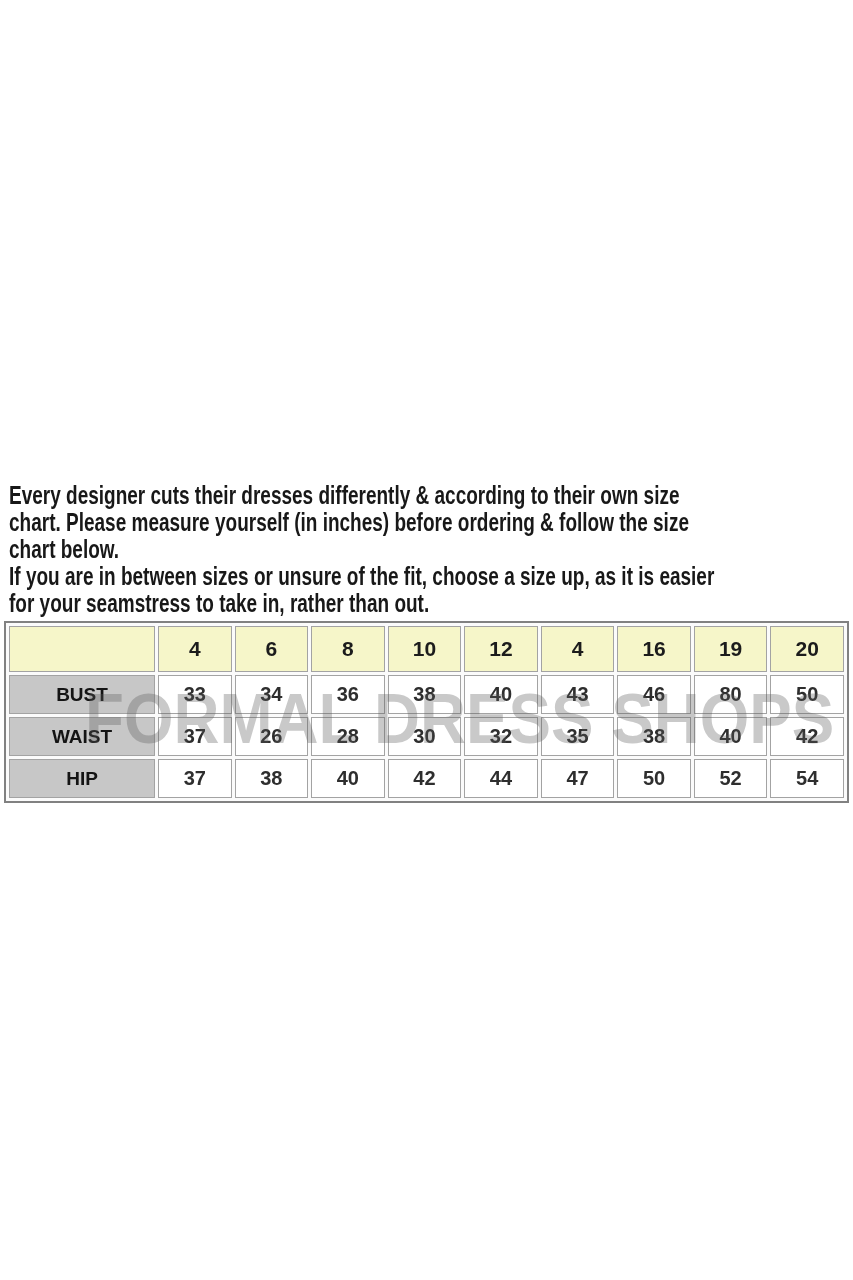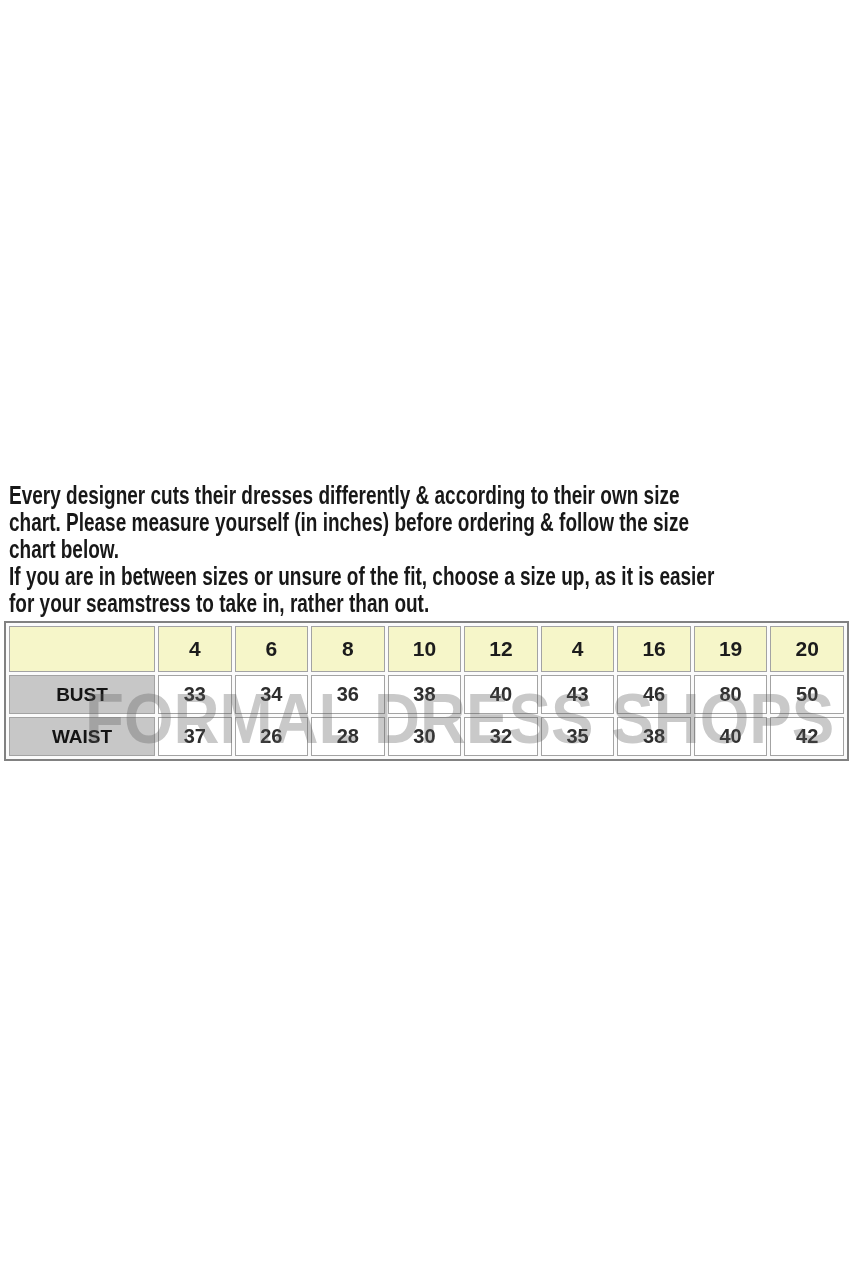--- a/index.html
+++ b/index.html
@@ -146,17 +146,29 @@
       <td class="val">37</td>
       <td class="val">26</td>
       <td class="val">28</td>
       <td class="val">30</td>
       <td class="val">32</td>
       <td class="val">35</td>
       <td class="val">38</td>
       <td class="val">40</td>
       <td class="val">42</td>
     </tr>
+    <tr>
+      <td class="row-label">HIP</td>
+      <td class="val">37</td>
+      <td class="val">38</td>
+      <td class="val">40</td>
+      <td class="val">42</td>
+      <td class="val">44</td>
+      <td class="val">47</td>
+      <td class="val">50</td>
+      <td class="val">52</td>
+      <td class="val">54</td>
+    </tr>
   </tbody>
     </table>
 </div>
 
 <div class="watermark">FORMAL DRESS SHOPS</div>
 
 </body></html>

